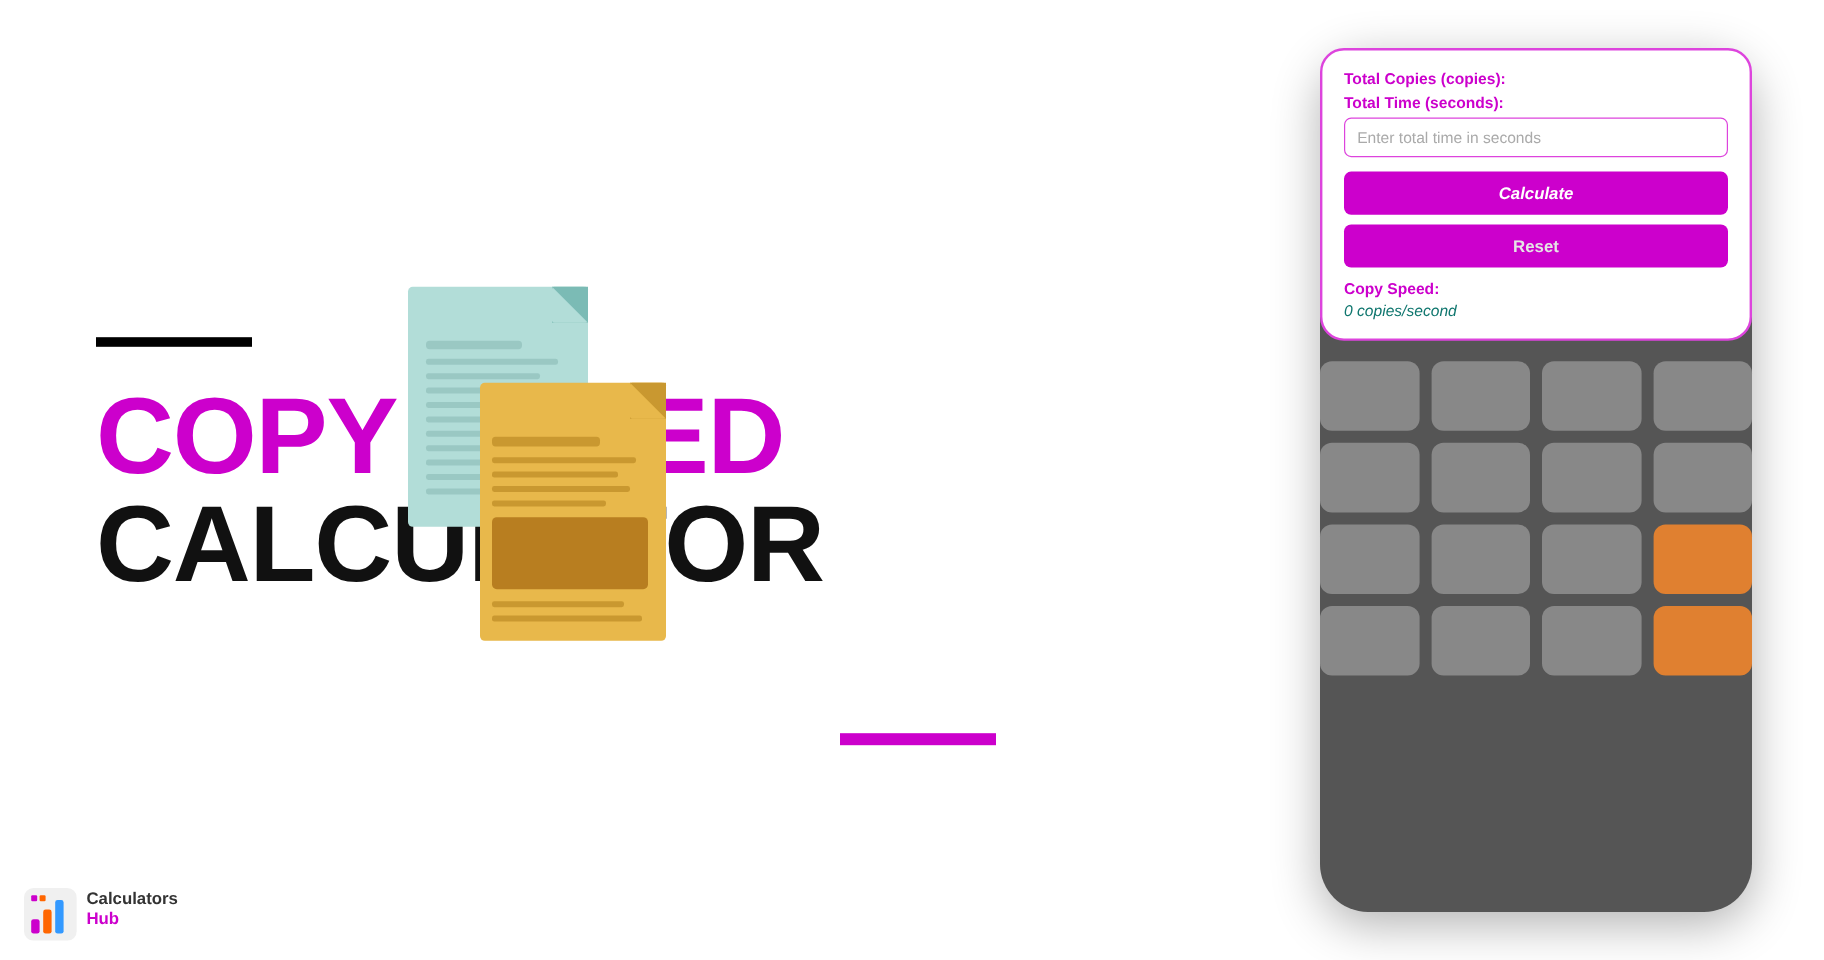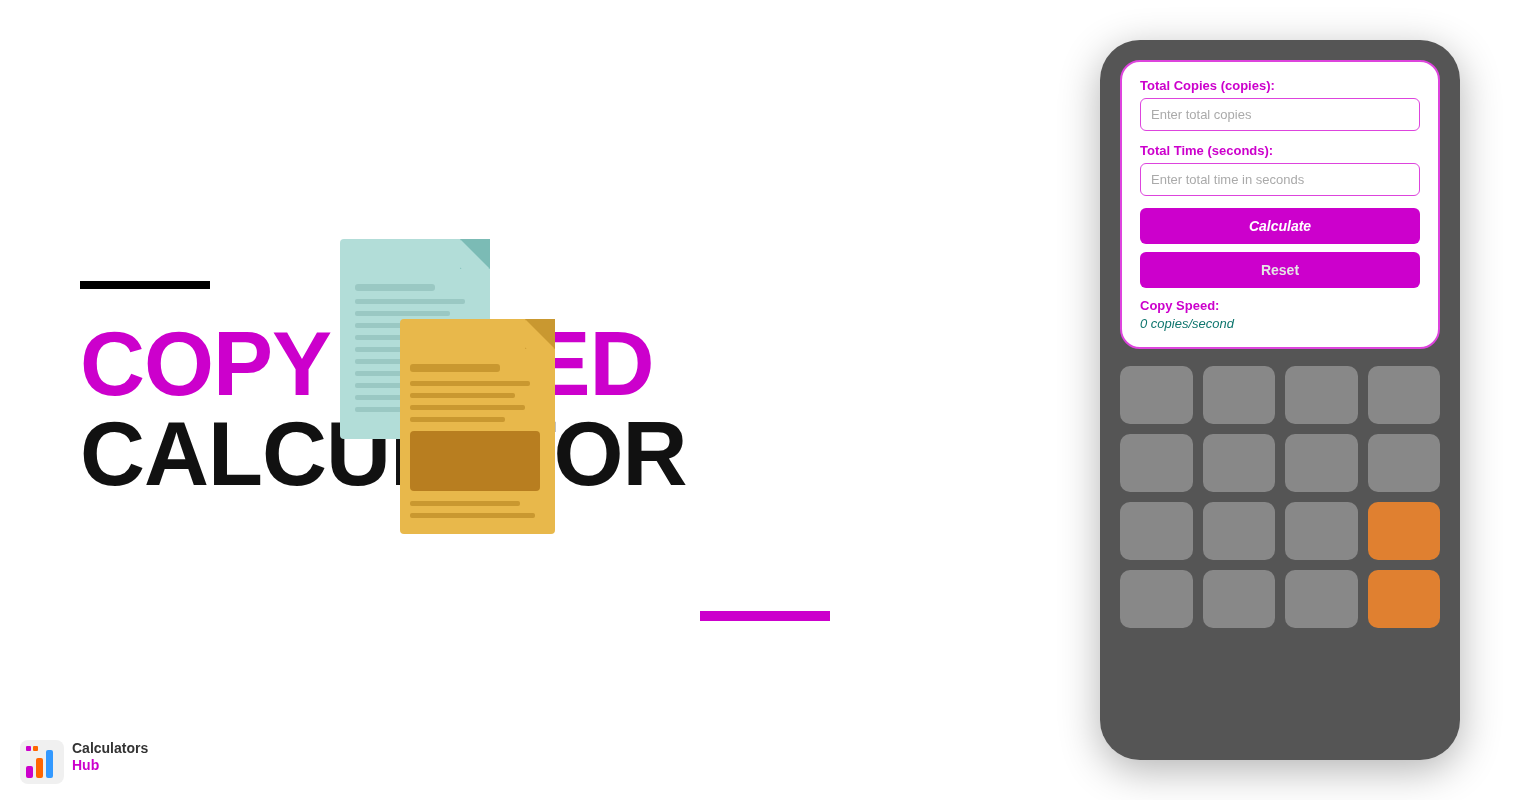--- a/index.html
+++ b/index.html
@@ -82,21 +82,20 @@
       display: flex;
       align-items: center;
       justify-content: center;
     }
 
     .calculator-device {
       width: 360px;
       height: 720px;
       background: #555555;
       border-radius: 40px;
-      padding: 20px;
       display: flex;
       flex-direction: column;
       gap: 12px;
       box-shadow: 0 10px 40px rgba(0,0,0,0.3);
     }
 
     
     .calculator-screen {
       background: #ffffff;
       border-radius: 20px;
@@ -279,21 +278,20 @@
         </g>
       </svg>
     </div>
   </div>
 
   <div class="right-section">
     <div class="calculator-device">
 
       <div class="calculator-screen">
         <div class="field-label">Total Copies (copies):</div>
-        <input class="field-input" type="text" placeholder="Enter total copies" style="">
 
         <div class="field-label">Total Time (seconds):</div>
         <input class="field-input" type="text" placeholder="Enter total time in seconds" style="">
 
         <button class="btn-calculate">Calculate</button>
         <button class="btn-reset">Reset</button>
 
         <div class="result-label">Copy Speed:</div>
         <div class="result-value">0 copies/second</div>
       </div>

